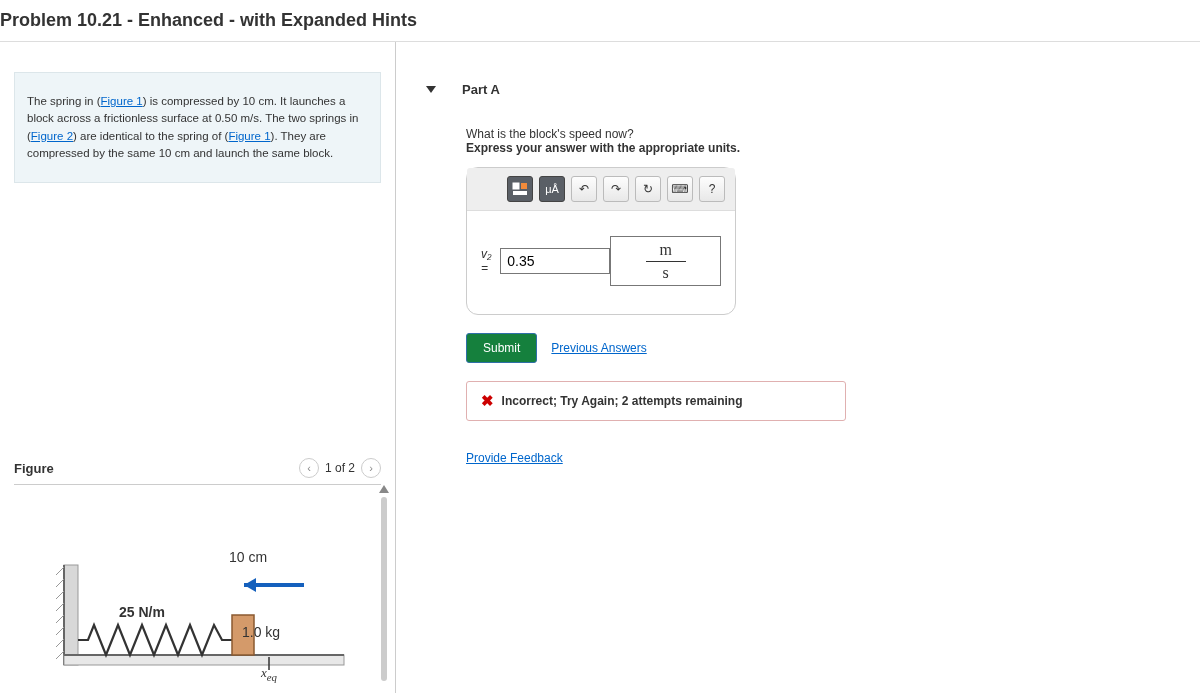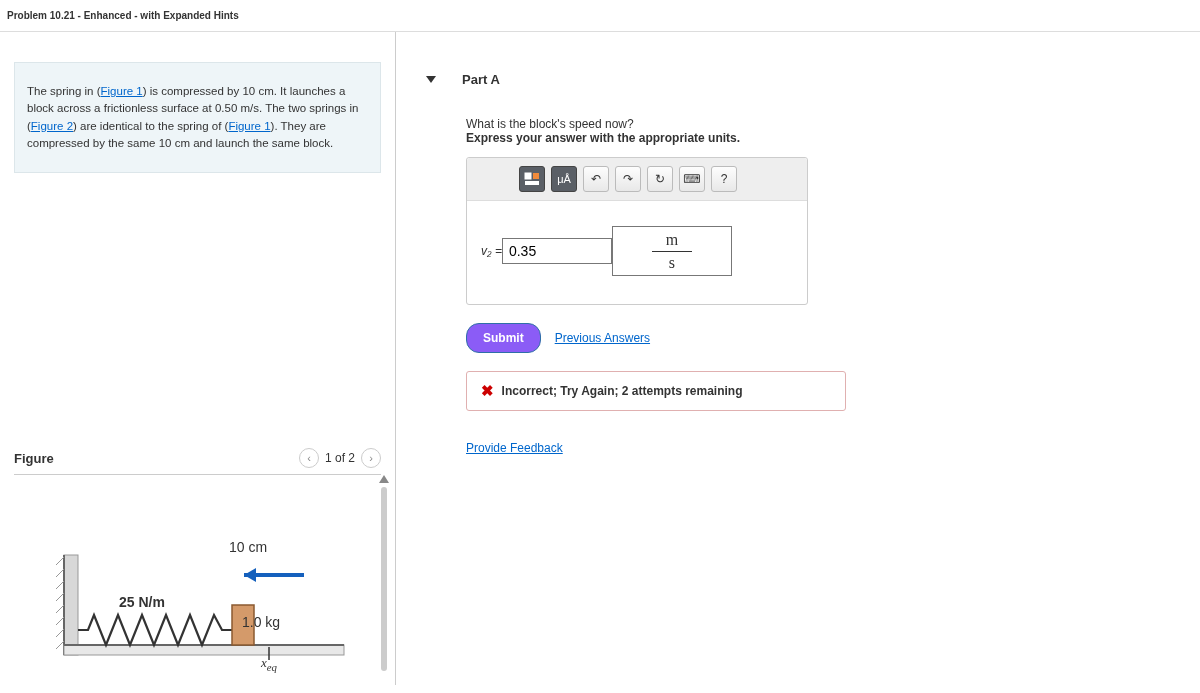--- a/index.html
+++ b/index.html
@@ -4,24 +4,24 @@
 <style>
   * { box-sizing: border-box; }
   body {
     margin: 0;
     font-family: Arial, Helvetica, sans-serif;
     font-size: 12px;
     color: #333;
     background: #fff;
   }
   .header {
-    padding: 10px 7px;
+    padding: 10px 0;
     border-bottom: 1px solid #ddd;
     font-weight: bold;
-    font-size: 10px;
+    font-size: 18px;
   }
   .main {
     display: flex;
     height: calc(693px - 40px);
   }
   .left {
     width: 395px;
     padding: 30px 14px 10px 14px;
     display: flex;
     flex-direction: column;
@@ -90,21 +90,21 @@
   .caret-down {
     width:0;height:0;border-left:5px solid transparent;border-right:5px solid transparent;
     border-top:7px solid #333;
   }
   .question-body{ padding: 30px 0 0 10px; }
   .q-text{font-size:12px;}
   .q-bold{font-weight:bold;font-size:12px;margin-bottom:12px;}
   .hints-link{color:#0066cc;font-weight:bold;font-size:12px;display:flex;align-items:center;gap:4px;cursor:pointer;margin-bottom:18px;}
   .caret-right{width:0;height:0;border-top:5px solid transparent;border-bottom:5px solid transparent;border-left:7px solid #0066cc;}
   .input-panel{
-    border:1px solid #ccc;border-radius:3px;width:342px;padding:0;
+    border:1px solid #ccc;border-radius:12px;width:270px;padding:0;
   }
   .toolbar{
     background:#eee;padding:8px 10px;display:flex;align-items:center;gap:6px;
     border-bottom:1px solid #ddd;border-radius:3px 3px 0 0;
   }
   .tool-btn{
     border:1px solid #bbb;background:linear-gradient(#fdfdfd,#e8e8e8);
     border-radius:3px;min-width:26px;height:26px;display:flex;align-items:center;justify-content:center;
     font-size:12px;cursor:pointer;color:#333;
   }
@@ -117,22 +117,22 @@
     border:1px solid #777;width:110px;height:26px;padding:2px 6px;font-size:14px;
     font-family:Arial;
   }
   .unit-box{
     border:1px solid #777;width:120px;height:50px;display:flex;flex-direction:column;
     align-items:center;justify-content:center;font-family:'Times New Roman',serif;font-size:16px;
   }
   .unit-box .line{width:40px;height:1px;background:#333;margin:2px 0;}
   .btn-row{display:flex;align-items:center;gap:14px;margin-top:18px;}
   .submit-btn{
-    background:#8b5cf6;color:#fff;border:1px solid #2f6fa8;border-radius:13px;
-    padding:7px 16px;font-size:12px;font-weight:bold;cursor:pointer;
+    background:#15803d;color:#fff;border:1px solid #2f6fa8;border-radius:3px;
+    padding:7px 16px;font-size:12px;font-weight:normal;cursor:pointer;
   }
   .prev-link{color:#0066cc;font-size:12px;text-decoration:underline;cursor:pointer;}
   .feedback-box{
     border:1px solid #e0b0b0;background:#fff;border-radius:3px;
     padding:10px 14px;margin-top:18px;width:380px;
     display:flex;align-items:center;gap:8px;font-weight:bold;font-size:12px;
   }
   .x-icon{color:#c00;font-size:15px;font-weight:bold;}
   .feedback-link{color:#0066cc;font-size:12px;text-decoration:underline;margin-top:30px;display:inline-block;cursor:pointer;}
   

